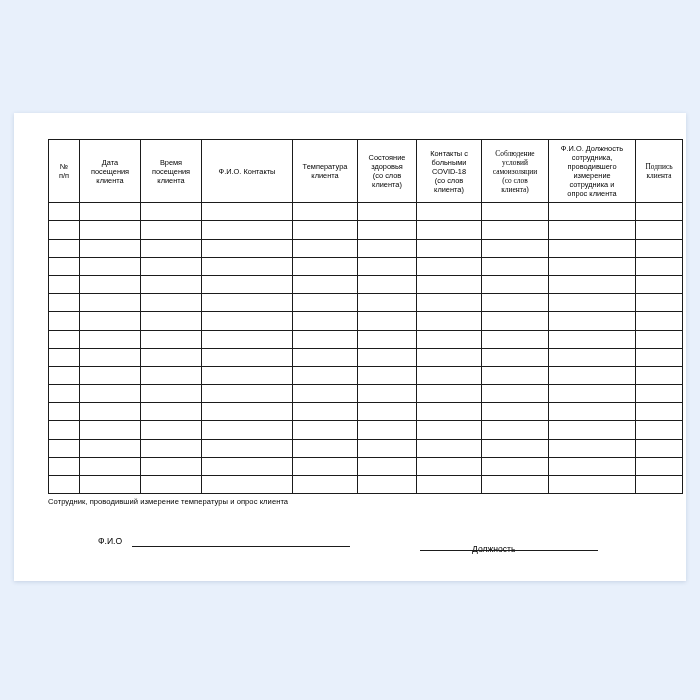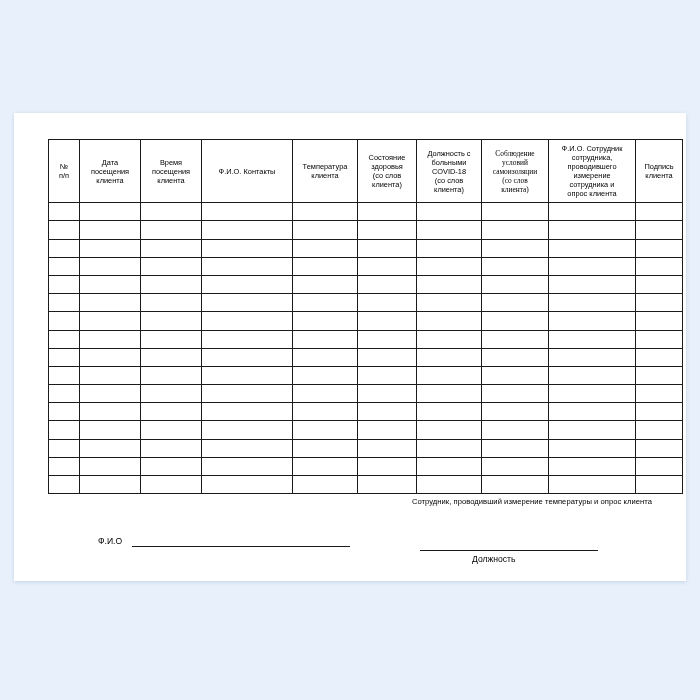--- a/index.html
+++ b/index.html
@@ -52,21 +52,20 @@
   }
   .th-inner {
     display: block;
     padding: 0 1px;
   }
   .note-row {
     margin-top: 3px;
     font-size: 7.6px;
     color: #000;
     letter-spacing: 0.05px;
-    text-align: right;
   }
   .sign-block {
     margin-top: 30px;
     position: relative;
     height: 40px;
     font-size: 8.4px;
   }
   .fio-label {
     position: absolute;
     left: 50px;
@@ -77,42 +76,42 @@
   .fio-line {
     position: absolute;
     left: 84px;
     top: 10px;
     width: 218px;
     border-bottom: 1px solid #1b1b1b;
   }
   .post-label {
     position: absolute;
     left: 424px;
-    top: 18px;
+    top: 8px;
     font-size: 8.6px;
     color: #000;
     text-align: center;
   }
   .post-line {
     position: absolute;
     left: 372px;
     top: 14px;
     width: 178px;
     border-bottom: 1px solid #1b1b1b;
   }
   .col-num      { width: 28px; }
   .col-date     { width: 58px; }
   .col-time     { width: 58px; }
   .col-fio      { width: 88px; }
   .col-temp     { width: 62px; }
   .col-health   { width: 56px; }
   .col-contacts { width: 62px; }
   .col-isol     { width: 64px; font-family: Liberation Serif, serif; }
   .col-staff    { width: 84px; }
-  .col-sign     { width: 44px; }
+  .col-sign     { width: 44px; font-family: Liberation Serif, serif; }
 </style>
 </head>
 <body>
 
 <div class="page-wrap">
   <div class="sheet">
 
     <table class="log">
       <thead>
         <tr>
@@ -137,35 +136,35 @@
             <span class="th-inner">Температура</span>
             <span class="th-inner">клиента</span>
           </th>
           <th class="col-health">
             <span class="th-inner">Состояние</span>
             <span class="th-inner">здоровья</span>
             <span class="th-inner">(со слов</span>
             <span class="th-inner">клиента)</span>
           </th>
           <th class="col-contacts">
-            <span class="th-inner">Должность с</span>
+            <span class="th-inner">Контакты с</span>
             <span class="th-inner">больными</span>
             <span class="th-inner">COVID-18</span>
             <span class="th-inner">(со слов</span>
             <span class="th-inner">клиента)</span>
           </th>
           <th class="col-isol">
             <span class="th-inner">Соблюдение</span>
             <span class="th-inner">условий</span>
             <span class="th-inner">самоизоляции</span>
             <span class="th-inner">(со слов</span>
             <span class="th-inner">клиента)</span>
           </th>
           <th class="col-staff">
-            <span class="th-inner">Ф.И.О. Сотрудник</span>
+            <span class="th-inner">Ф.И.О. Должность</span>
             <span class="th-inner">сотрудника,</span>
             <span class="th-inner">проводившего</span>
             <span class="th-inner">измерение</span>
             <span class="th-inner">сотрудника и</span>
             <span class="th-inner">опрос клиента</span>
           </th>
           <th class="col-sign">
             <span class="th-inner">Подпись</span>
             <span class="th-inner">клиента</span>
           </th>

